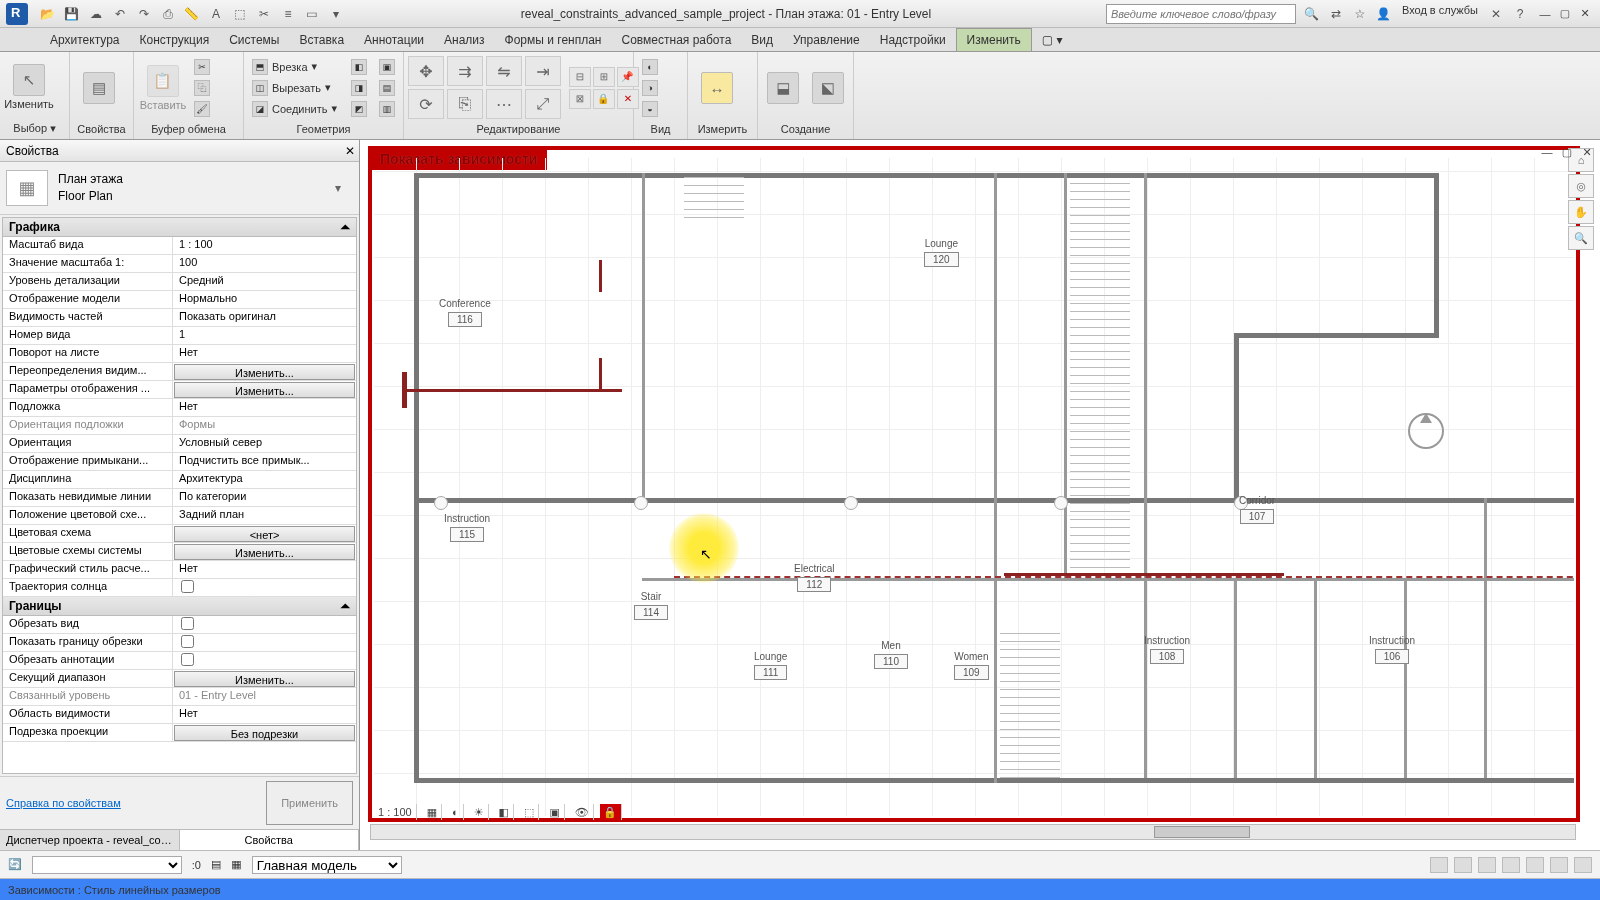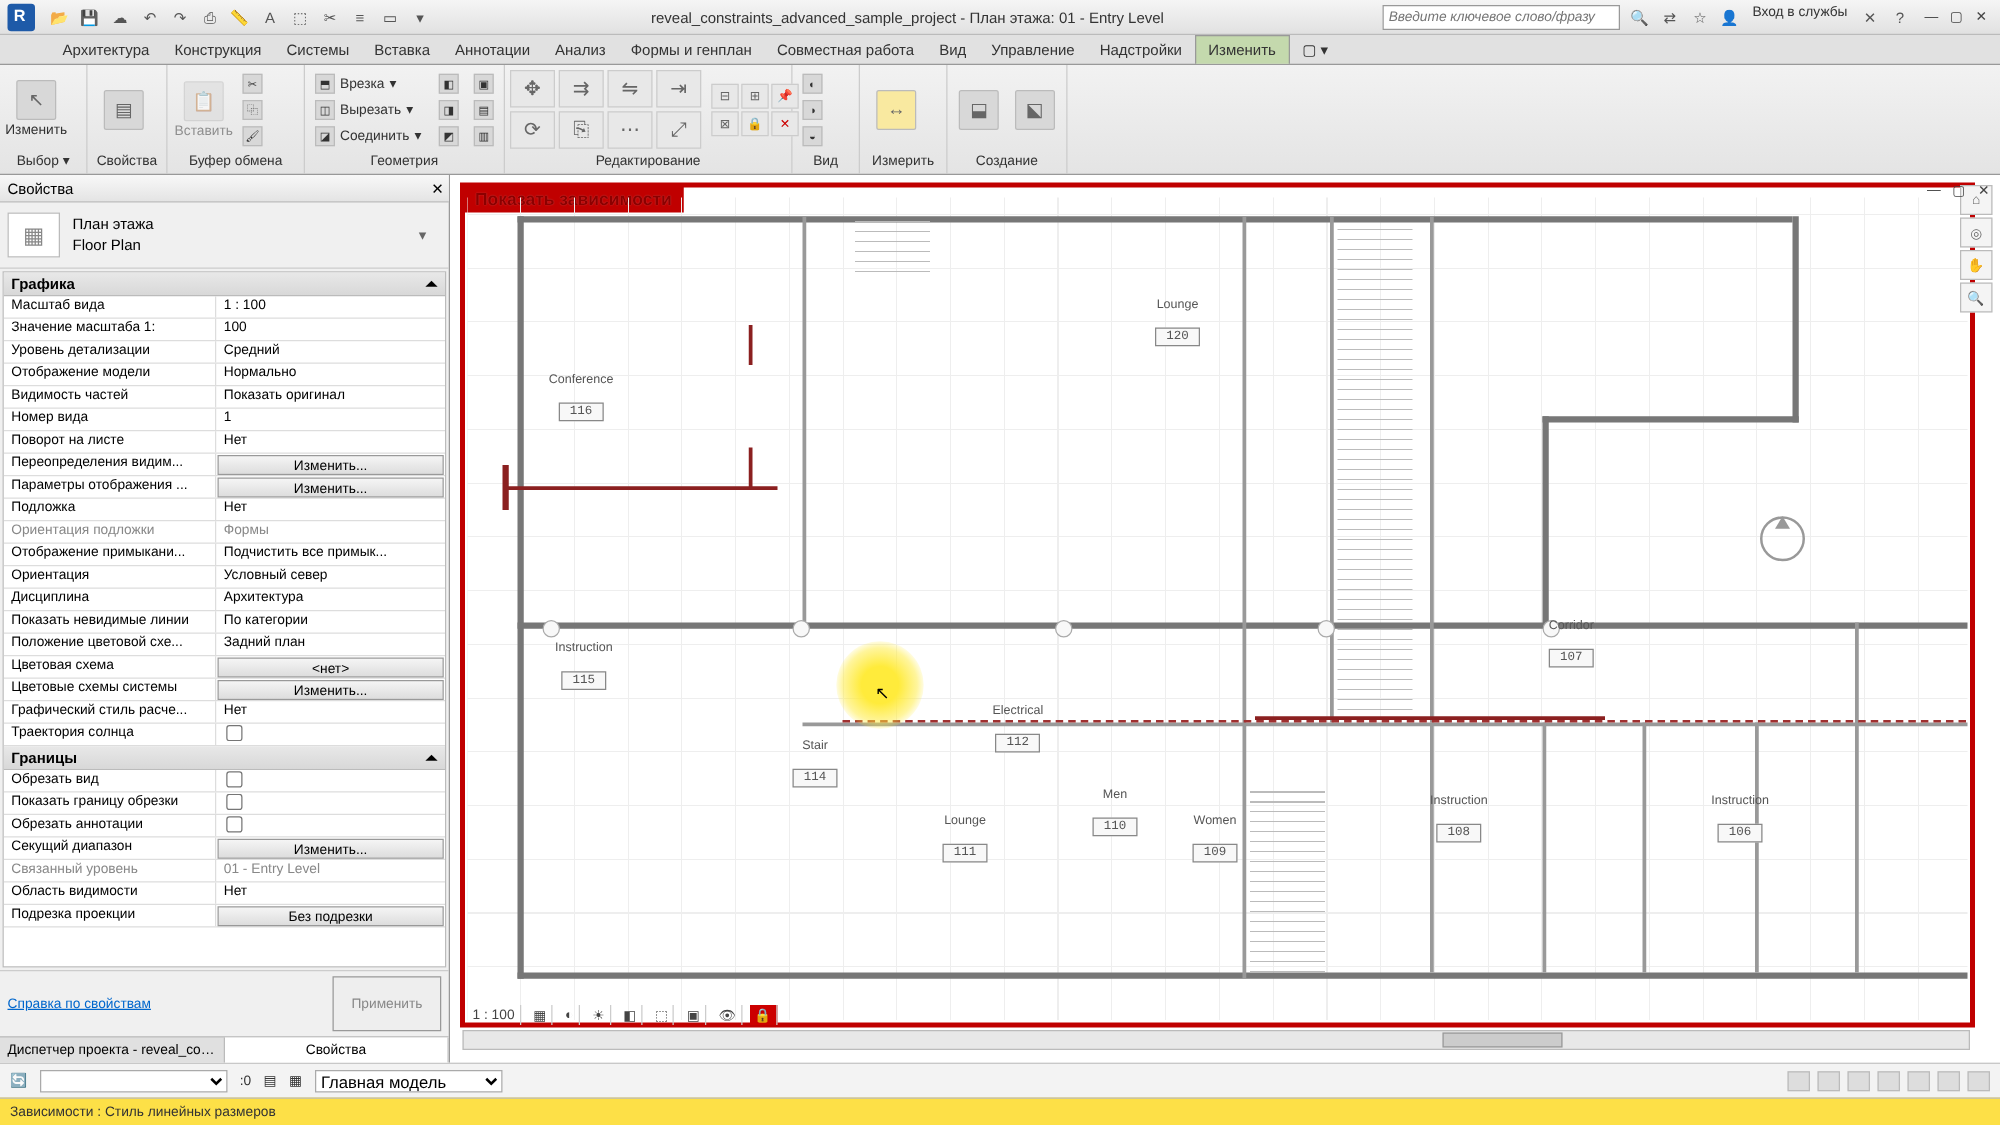--- a/index.html
+++ b/index.html
@@ -70,38 +70,38 @@
 .constraint-badge { position:absolute; top:8px; left:10px; background:#c00000; color:#8b0000; font-weight:bold; padding:3px 10px; font-size:14px; text-shadow:0 0 1px rgba(255,255,255,0.3); }
 .floorplan { position:absolute; inset:18px 26px 34px 14px; background:
   repeating-linear-gradient(0deg,transparent,transparent 42px,#eee 42px,#eee 43px),
   repeating-linear-gradient(90deg,transparent,transparent 42px,#eee 42px,#eee 43px);
   overflow:hidden; }
 .wall { position:absolute; background:#999; }
 .wall.outer { background:#777; }
 .dashed-red { position:absolute; border-top:2px dashed #a03030; }
 .solid-red { position:absolute; background:#8b2020; }
 .room-label { position:absolute; text-align:center; font-size:10px; color:#555; }
-.room-label .num { border:1px solid #888; padding:1px 8px; margin-top:13px; display:inline-block; font-size:10px; background:#f8f8f8;font-family:Liberation Mono, monospace; }
+.room-label .num { border:1px solid #888; padding:1px 8px; margin-top:3px; display:inline-block; font-size:10px; background:#f8f8f8; }
 .highlight { position:absolute; width:70px; height:70px; background:radial-gradient(circle,#ffeb3b 30%,rgba(255,235,59,0.5) 60%,transparent 75%); border-radius:50%; }
 .cursor-arrow { position:absolute; font-size:14px; color:#000; }
 .grid-bubble { position:absolute; width:14px; height:14px; border:1px solid #aaa; border-radius:50%; background:#f8f8f8; }
 .stair-lines { position:absolute; background:repeating-linear-gradient(0deg,#bbb,#bbb 1px,transparent 1px,transparent 8px); }
 .view-ctrls { position:absolute; right:4px; top:8px; width:28px; display:flex; flex-direction:column; gap:2px; }
 .vc { width:26px; height:24px; background:#f4f4f4; border:1px solid #bbb; display:flex; align-items:center; justify-content:center; font-size:11px; color:#666; }
 .north { position:absolute; width:36px; height:36px; border:2px solid #999; border-radius:50%; }
 .north::after { content:""; position:absolute; left:50%; top:-8px; transform:translateX(-50%); border:6px solid transparent; border-bottom:10px solid #999; }
 
 
 .hscroll { position:absolute; left:10px; right:24px; bottom:10px; height:16px; background:#e8e8e8; border:1px solid #bbb; }
 .hscroll-thumb { position:absolute; left:65%; width:8%; top:1px; bottom:1px; background:#ccc; border:1px solid #999; }
 .view-toolbar { position:absolute; left:14px; bottom:28px; height:20px; display:flex; align-items:center; gap:6px; font-size:11px; color:#444; }
 .vt-item { padding:0 4px; border-right:1px solid #ccc; display:flex; align-items:center; height:16px; }
 
 
-.status { height:22px; background:#fde047; border-top:1px solid #bbb; display:flex; align-items:center; padding:0 8px; font-size:11px; color:#333; gap:8px; }
+.status { height:22px; background:#3b82f6; border-top:1px solid #bbb; display:flex; align-items:center; padding:0 8px; font-size:11px; color:#333; gap:8px; }
 .status-mid { flex:1; }
 .status-icons { display:flex; gap:6px; }
 .sic { width:18px; height:16px; background:#ddd; border:1px solid #bbb; }
 
 
 .infobar { height:28px; background:#f3f3f3; border-top:1px solid #bbb; display:flex; align-items:center; padding:0 8px; font-size:11px; color:#333; gap:10px; }
 .infobar .sel { width:150px; border:1px solid #aaa; background:#fff; height:18px; }
 </style>
 </head>
 <body>
@@ -345,26 +345,26 @@
         </div>
         <div class="prop-row">
           <div class="prop-k">Подложка</div>
           <div class="prop-v">Нет</div>
         </div>
         <div class="prop-row disabled">
           <div class="prop-k">Ориентация подложки</div>
           <div class="prop-v">Формы</div>
         </div>
         <div class="prop-row">
+          <div class="prop-k">Ориентация</div>
+          <div class="prop-v">Условный север</div>
+        </div>
+        <div class="prop-row">
           <div class="prop-k">Отображение примыкани...</div>
           <div class="prop-v">Подчистить все примык...</div>
-        </div>
-        <div class="prop-row">
-          <div class="prop-k">Ориентация</div>
-          <div class="prop-v">Условный север</div>
         </div>
         <div class="prop-row">
           <div class="prop-k">Дисциплина</div>
           <div class="prop-v">Архитектура</div>
         </div>
         <div class="prop-row">
           <div class="prop-k">Показать невидимые линии</div>
           <div class="prop-v">По категории</div>
         </div>
         <div class="prop-row">
@@ -474,21 +474,21 @@
       <div class="grid-bubble" style="left:260px;top:338px"></div>
       <div class="grid-bubble" style="left:470px;top:338px"></div>
       <div class="grid-bubble" style="left:680px;top:338px"></div>
       <div class="grid-bubble" style="left:860px;top:338px"></div>
     <div class="room-label" style="left: 65px; top: 140px;"><div>Conference</div><div class="num">116</div></div>
         <div class="room-label" style="left: 550px; top: 80px;"><div>Lounge</div><div class="num">120</div></div>
         <div class="room-label" style="left: 70px; top: 355px;"><div>Instruction</div><div class="num">115</div></div>
         <div class="room-label" style="left: 420px; top: 405px;"><div>Electrical</div><div class="num">112</div></div>
         <div class="room-label" style="left: 260px; top: 433px;"><div>Stair</div><div class="num">114</div></div>
         <div class="room-label" style="left: 380px; top: 493px;"><div>Lounge</div><div class="num">111</div></div>
-        <div class="room-label" style="left: 500px; top: 472px;"><div>Men</div><div class="num">110</div></div>
+        <div class="room-label" style="left: 500px; top: 482px;"><div>Men</div><div class="num">110</div></div>
         <div class="room-label" style="left: 580px; top: 493px;"><div>Women</div><div class="num">109</div></div>
         <div class="room-label" style="left: 770px; top: 477px;"><div>Instruction</div><div class="num">108</div></div>
         <div class="room-label" style="left: 865px; top: 337px;"><div>Corridor</div><div class="num">107</div></div>
         <div class="room-label" style="left: 995px; top: 477px;"><div>Instruction</div><div class="num">106</div></div>
       </div>
 
     <div class="view-ctrls">
       <div class="vc">⌂</div>
       <div class="vc">◎</div>
       <div class="vc">✋</div>

